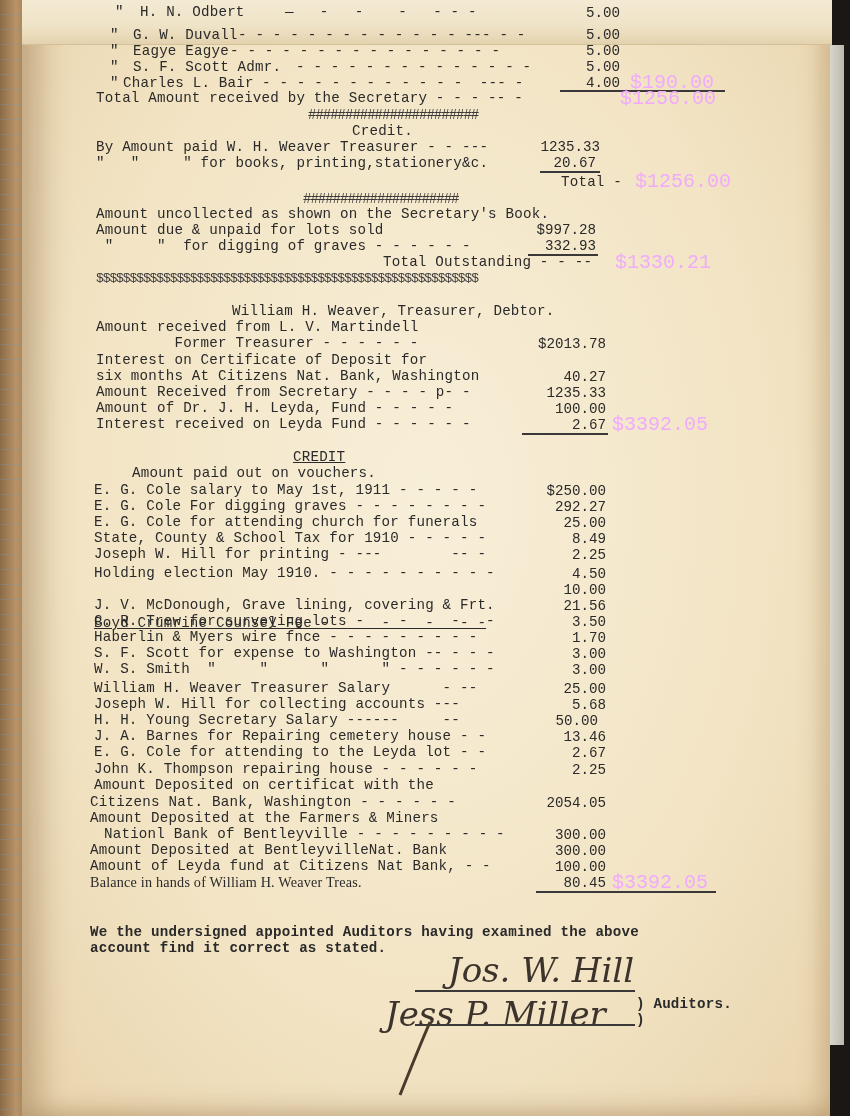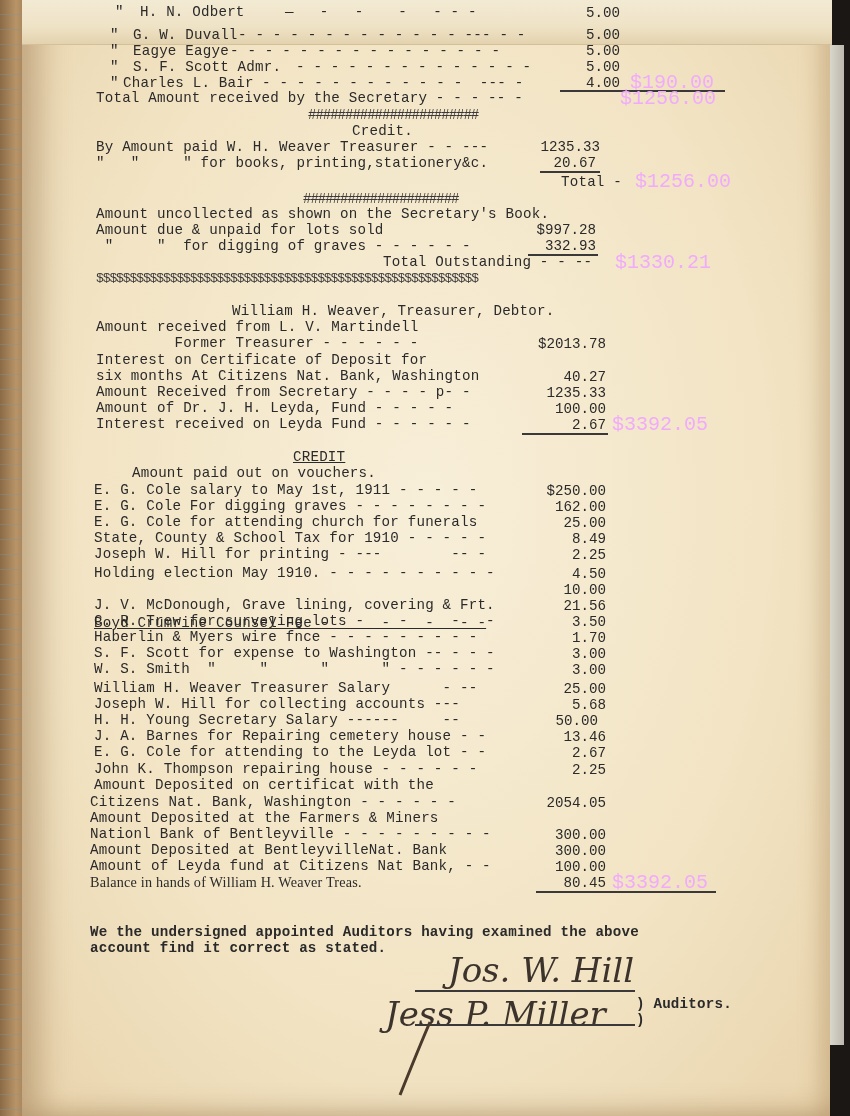--- a/index.html
+++ b/index.html
@@ -126,21 +126,21 @@
   <span class="red" style="left:612px;top:417px;">$3392.05</span>
 </div>
 
 <div>
   <span class="ln underline" style="left:293px;top:449px;">CREDIT</span>
   <span class="ln" style="left:132px;top:465px;">Amount paid out on vouchers.</span>
 
   <span class="ln" style="left:94px;top:482px;">E. G. Cole salary to May 1st, 1911 - - - - -</span>
   <span class="amt" style="left:520px;top:483px;width:86px;font-family:Liberation Mono, monospace;">$250.00</span>
   <span class="ln" style="left:94px;top:498px;">E. G. Cole For digging graves - - - - - - - -</span>
-  <span class="amt" style="left:520px;top:499px;width:86px;">162.00</span>
+  <span class="amt" style="left:520px;top:499px;width:86px;">292.27</span>
   <span class="ln" style="left:94px;top:514px;">E. G. Cole for attending church for funerals</span>
   <span class="amt" style="left:540px;top:515px;width:66px;">25.00</span>
   <span class="ln" style="left:94px;top:530px;">State, County &amp; School Tax for 1910 - - - - -</span>
   <span class="amt" style="left:540px;top:531px;width:66px;">8.49</span>
   <span class="ln" style="left:94px;top:546px;">Joseph W. Hill for printing - ---        -- -</span>
   <span class="amt" style="left:540px;top:547px;width:66px;">2.25</span>
   <span class="ln" style="left:94px;top:565px;">Holding election May 1910. - - - - - - - - - -</span>
   <span class="amt" style="left:540px;top:566px;width:66px;">4.50</span>
   <span class="ln" style="left:94px;top:615px;text-decoration:underline;">Boyd Crumrine Counsel Fee -      -    -   - -</span>
   <span class="amt" style="left:540px;top:582px;width:66px;">10.00</span>
@@ -163,21 +163,21 @@
   <span class="ln" style="left:94px;top:728px;">J. A. Barnes for Repairing cemetery house - -</span>
   <span class="amt" style="left:540px;top:729px;width:66px;">13.46</span>
   <span class="ln" style="left:94px;top:744px;">E. G. Cole for attending to the Leyda lot - -</span>
   <span class="amt" style="left:540px;top:745px;width:66px;">2.67</span>
   <span class="ln" style="left:94px;top:761px;">John K. Thompson repairing house - - - - - -</span>
   <span class="amt" style="left:540px;top:762px;width:66px;">2.25</span>
   <span class="ln" style="left:94px;top:777px;">Amount Deposited on certificat with the</span>
   <span class="ln" style="left:90px;top:794px;">Citizens Nat. Bank, Washington - - - - - -</span>
   <span class="amt" style="left:510px;top:795px;width:96px;">2054.05</span>
   <span class="ln" style="left:90px;top:810px;">Amount Deposited at the Farmers &amp; Miners</span>
-  <span class="ln" style="left:90px;top:826px;text-align:right;">Nationl Bank of Bentleyville - - - - - - - - -</span>
+  <span class="ln" style="left:104px;top:826px;text-align:right;">Nationl Bank of Bentleyville - - - - - - - - -</span>
   <span class="amt" style="left:520px;top:827px;width:86px;">300.00</span>
   <span class="ln" style="left:90px;top:842px;">Amount Deposited at BentleyvilleNat. Bank</span>
   <span class="amt" style="left:520px;top:843px;width:86px;">300.00</span>
   <span class="ln" style="left:90px;top:858px;">Amount of Leyda fund at Citizens Nat Bank, - -</span>
   <span class="amt" style="left:520px;top:859px;width:86px;">100.00</span>
   <span class="ln" style="left:90px;top:874px;font-family:Liberation Serif, serif;">Balance in hands of William H. Weaver Treas.</span>
   <span class="amt" style="left:540px;top:875px;width:66px;">80.45</span>
   <span class="red" style="left:612px;top:875px;">$3392.05</span>
   <div class="rule" style="left:536px;top:891px;width:180px;"></div>
 </div>

